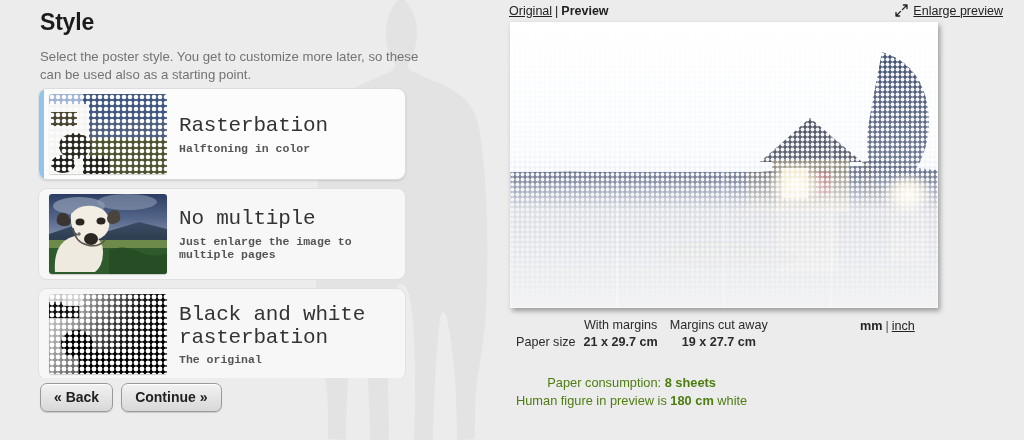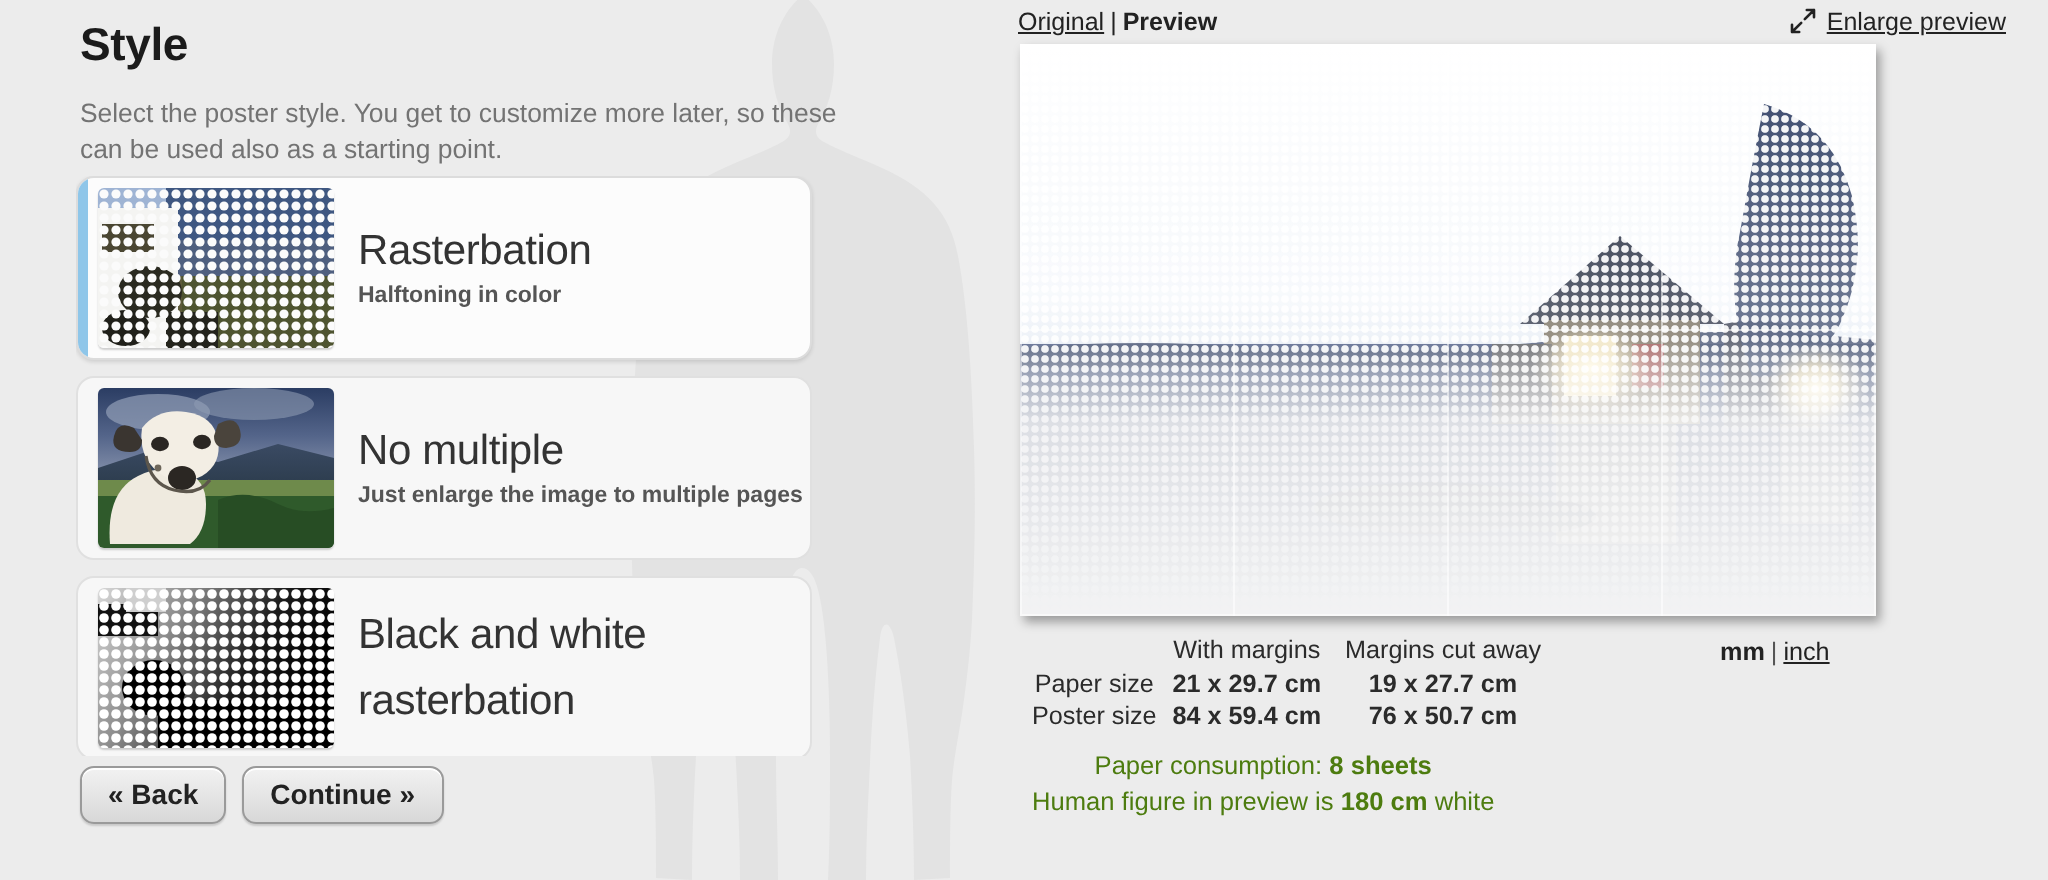--- a/index.html
+++ b/index.html
@@ -34,20 +34,21 @@
   .card-list{
     position:absolute;left:38px;top:88px;width:370px;height:290px;
     overflow:hidden;
   }
   .card{
     position:relative;box-sizing:border-box;
     width:368px;height:92px;margin-bottom:8px;
     background:#f7f7f7;border:1px solid #e0e0e0;border-radius:9px;
     display:flex;align-items:center;
     overflow:hidden;
+    font-family:Liberation Mono, monospace;
   }
   .card.selected{
     background:#fcfcfc;border-color:#dcdcdc;
     box-shadow:0 1px 2px rgba(0,0,0,.13);
   }
   .card.selected:before{
     content:"";position:absolute;left:0;top:0;bottom:0;width:5px;
     background:#8fc6e9;border-radius:9px 0 0 9px;
   }
   .thumb{
@@ -57,21 +58,21 @@
   }
   .thumb svg{display:block;width:118px;height:80px;}
   .card-text{margin-left:12px;}
   .card-title{
     font-size:21px;line-height:24px;color:#333;font-weight:normal;
     letter-spacing:-.2px;
   }
   .card-sub{
     font-size:11.5px;color:#555;font-weight:bold;margin-top:4px;
   }
-  .card-title.two-line{font-size:21px;line-height:33px;}
+  .card-title.two-line{font-size:21px;line-height:23px;}
 
   
   .scroll-track{
     position:absolute;left:416px;top:90px;width:10px;height:290px;
     background:transparent;
   }
   .scroll-thumb{
     position:absolute;left:417px;top:95px;width:8px;height:56px;
     background:#8e8e8e;border-radius:4px;
   }
@@ -249,20 +250,21 @@
             <rect width="118" height="80" fill="url(#ramp3)"></rect>
             <rect x="0" y="8" width="30" height="16" fill="#111"></rect>
             <ellipse cx="28" cy="50" rx="16" ry="14" fill="#000"></ellipse>
             <rect x="30" y="56" width="88" height="24" fill="#000"></rect>
             <rect x="14" y="0" width="20" height="12" fill="#cfcfcf"></rect>
           </g>
         </svg>
       </div>
       <div class="card-text">
         <div class="card-title two-line">Black and white rasterbation</div>
+        <div class="card-sub">The original</div>
       </div>
     </div>
 
   </div>
 
   <div class="scroll-track">
     <div class="scroll-thumb"></div>
   </div>
 
   <div class="btn-row">
@@ -371,25 +373,20 @@
           <th>With margins</th>
           <th>Margins cut away</th>
         </tr>
       </thead>
       <tbody>
         <tr>
           <td class="lab">Paper size</td>
           <td class="val">21 x 29.7 cm</td>
           <td class="val">19 x 27.7 cm</td>
         </tr>
-        <tr>
-          <td class="lab">Poster size</td>
-          <td class="val">84 x 59.4 cm</td>
-          <td class="val">76 x 50.7 cm</td>
-        </tr>
       </tbody>
     </table>
   </div>
 
   <div class="units">
     <span class="u-active">mm</span><span class="u-sep">|</span><a>inch</a>
   </div>
 
   <div class="consumption">
     <div>

